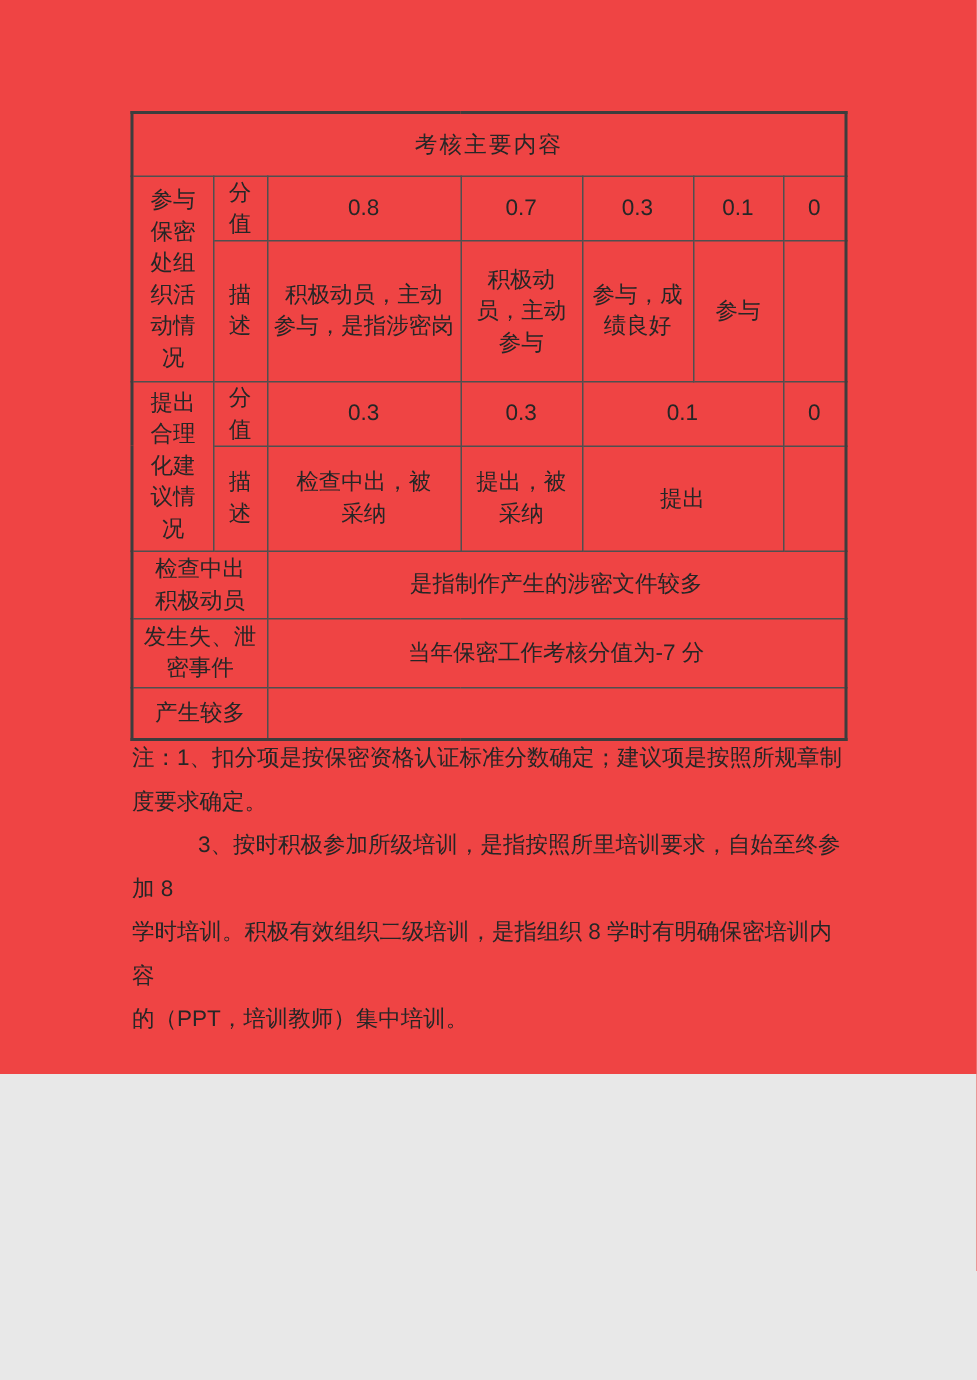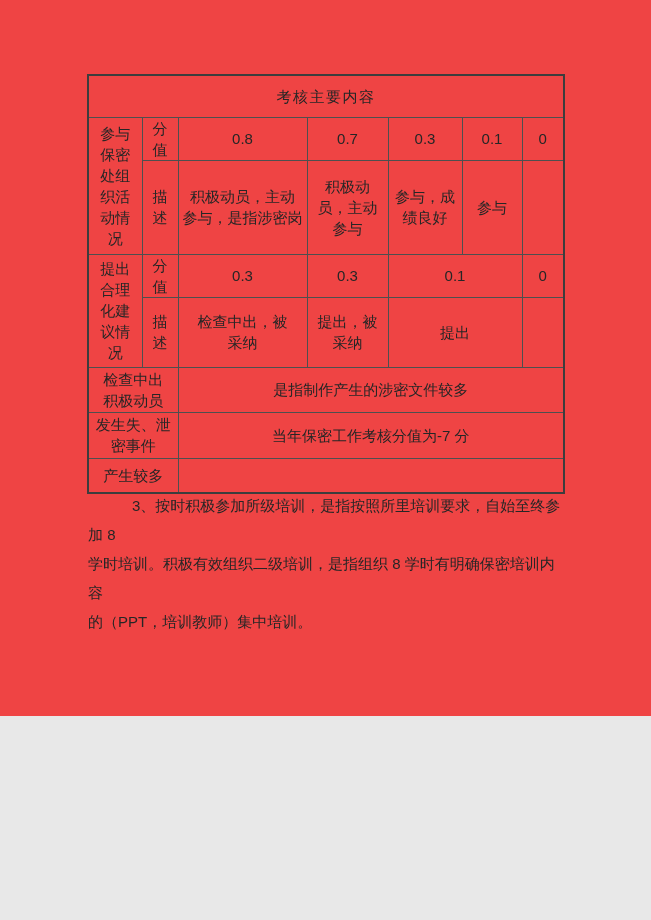--- a/index.html
+++ b/index.html
@@ -158,19 +158,21 @@
     </tr>
 
     <tr style="height:35px">
       <td colspan="2" class="c-sumlabel">产生较多</td>
       <td colspan="5" class="c-sumval"></td>
     </tr>
   </tbody>
     </table>
 
   <div class="notes">
+    <p class="note">注：1、扣分项是按保密资格认证标准分数确定；建议项是按照所规章制
+度要求确定。</p>
     <p class="note indent">3、按时积极参加所级培训，是指按照所里培训要求，自始至终参加 8
 学时培训。积极有效组织二级培训，是指组织 8 学时有明确保密培训内容
 的（PPT，培训教师）集中培训。</p>
 
   </div>
 
 </div>
 
 </body></html>

